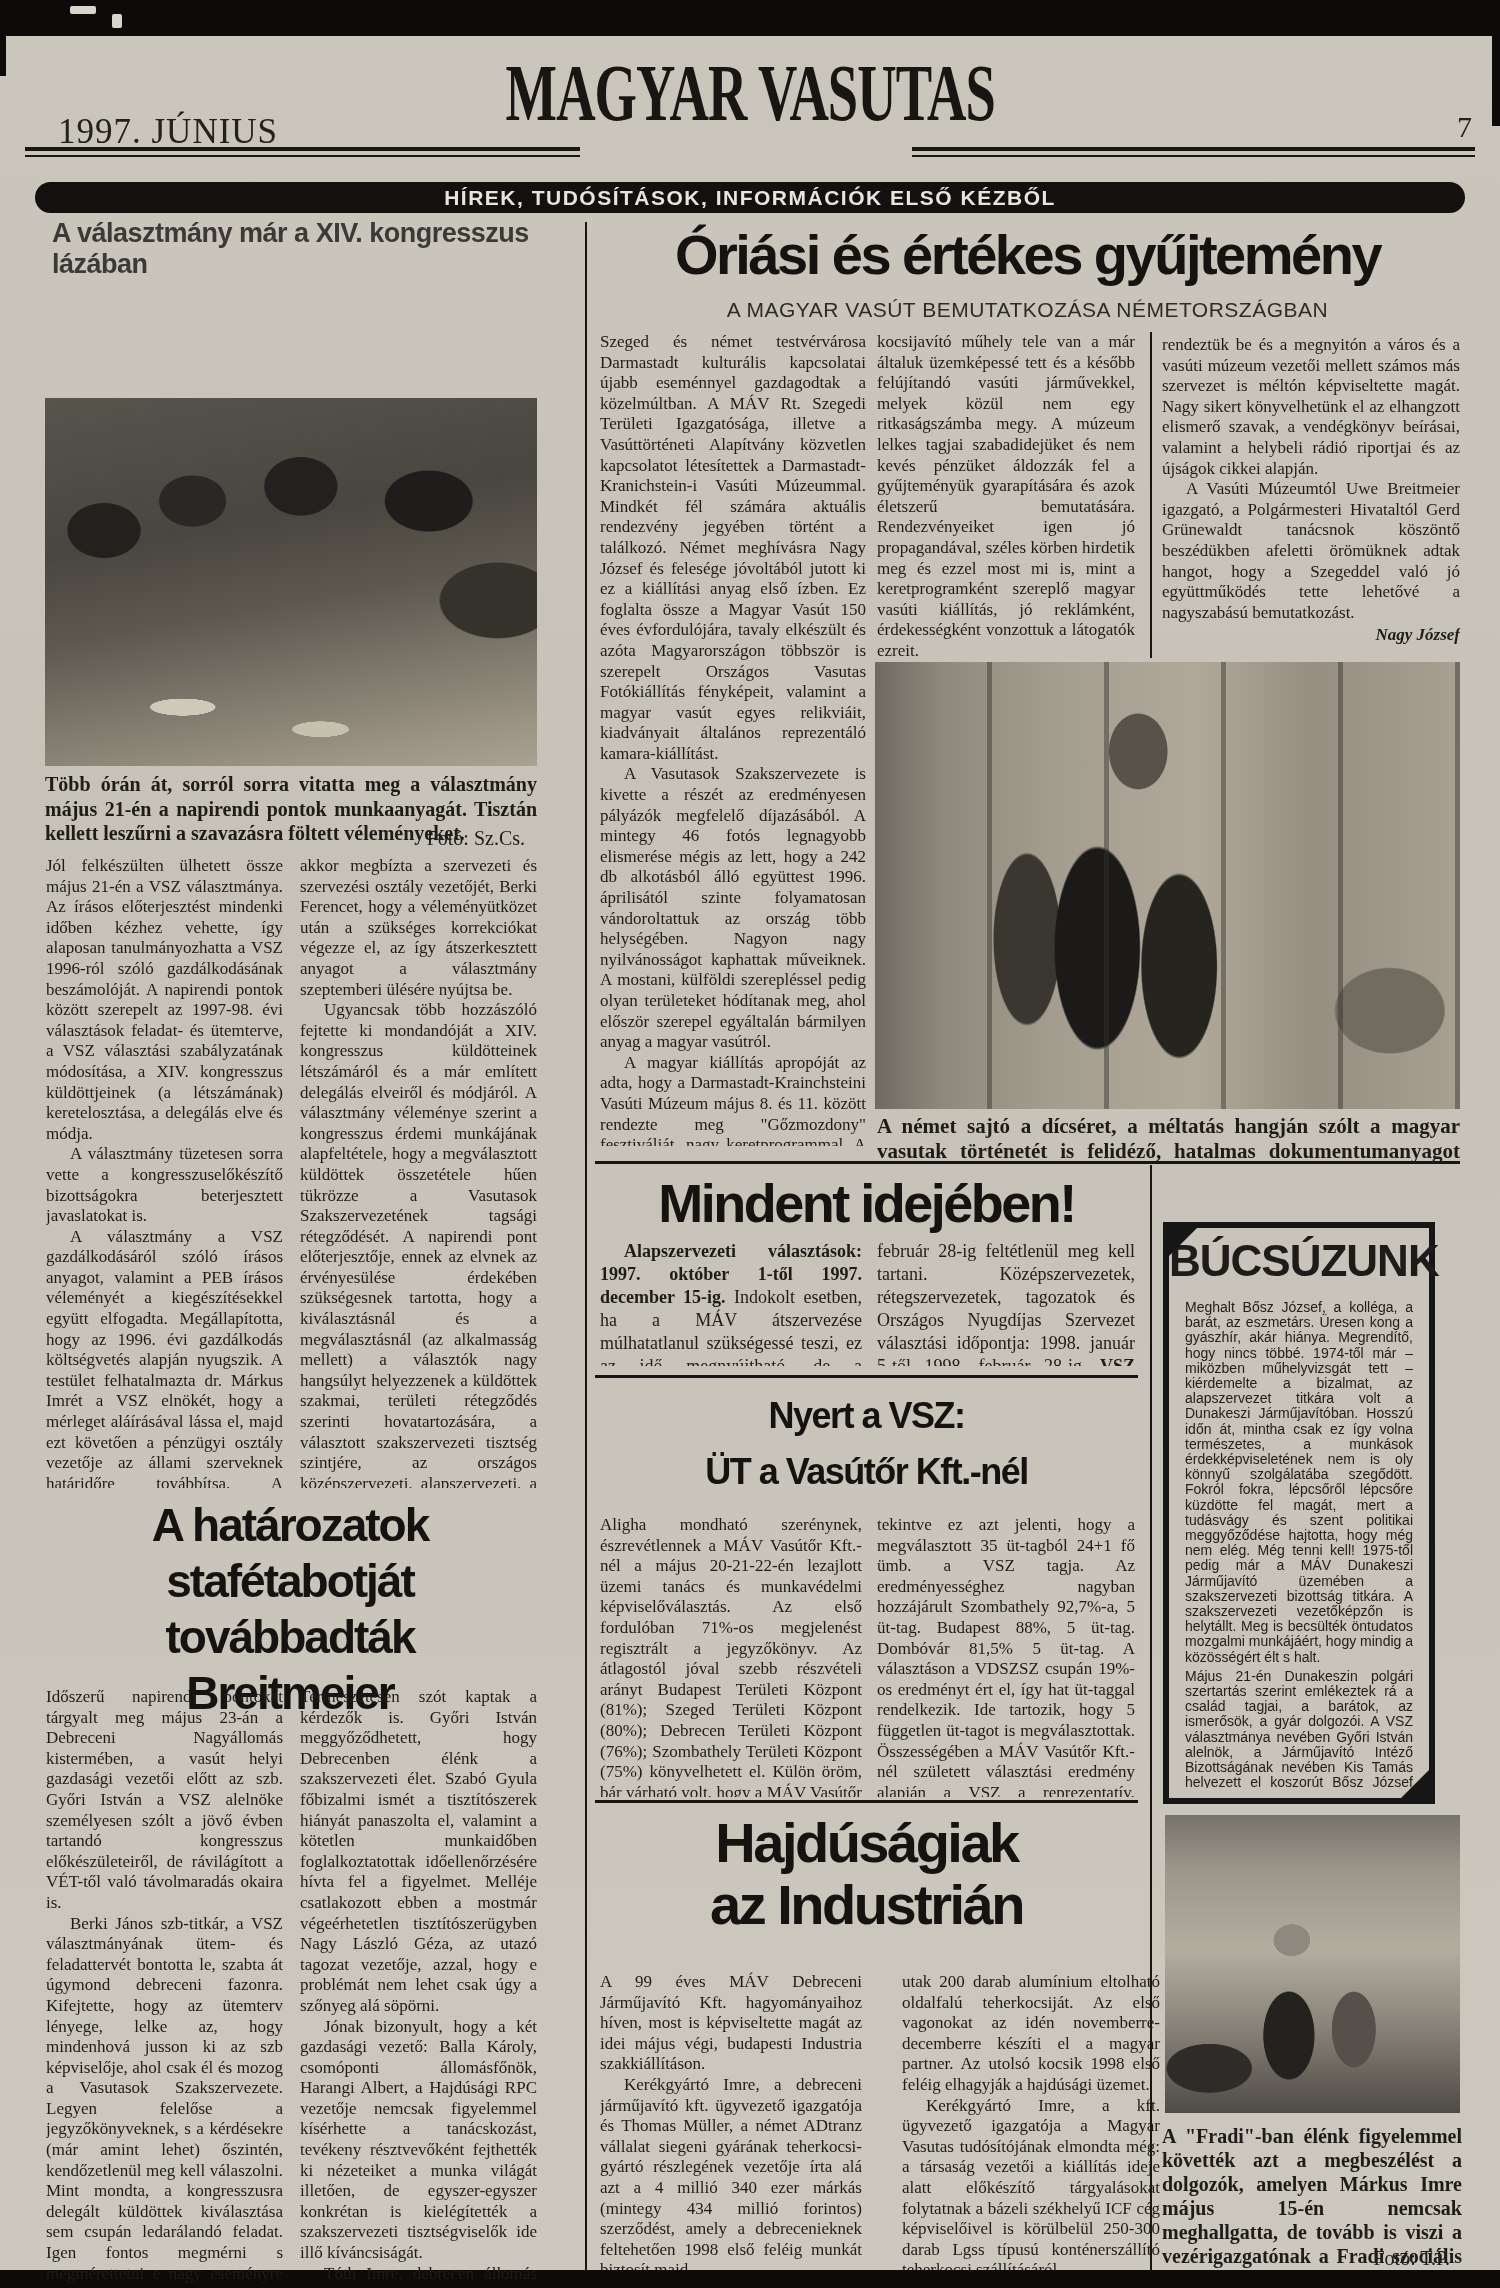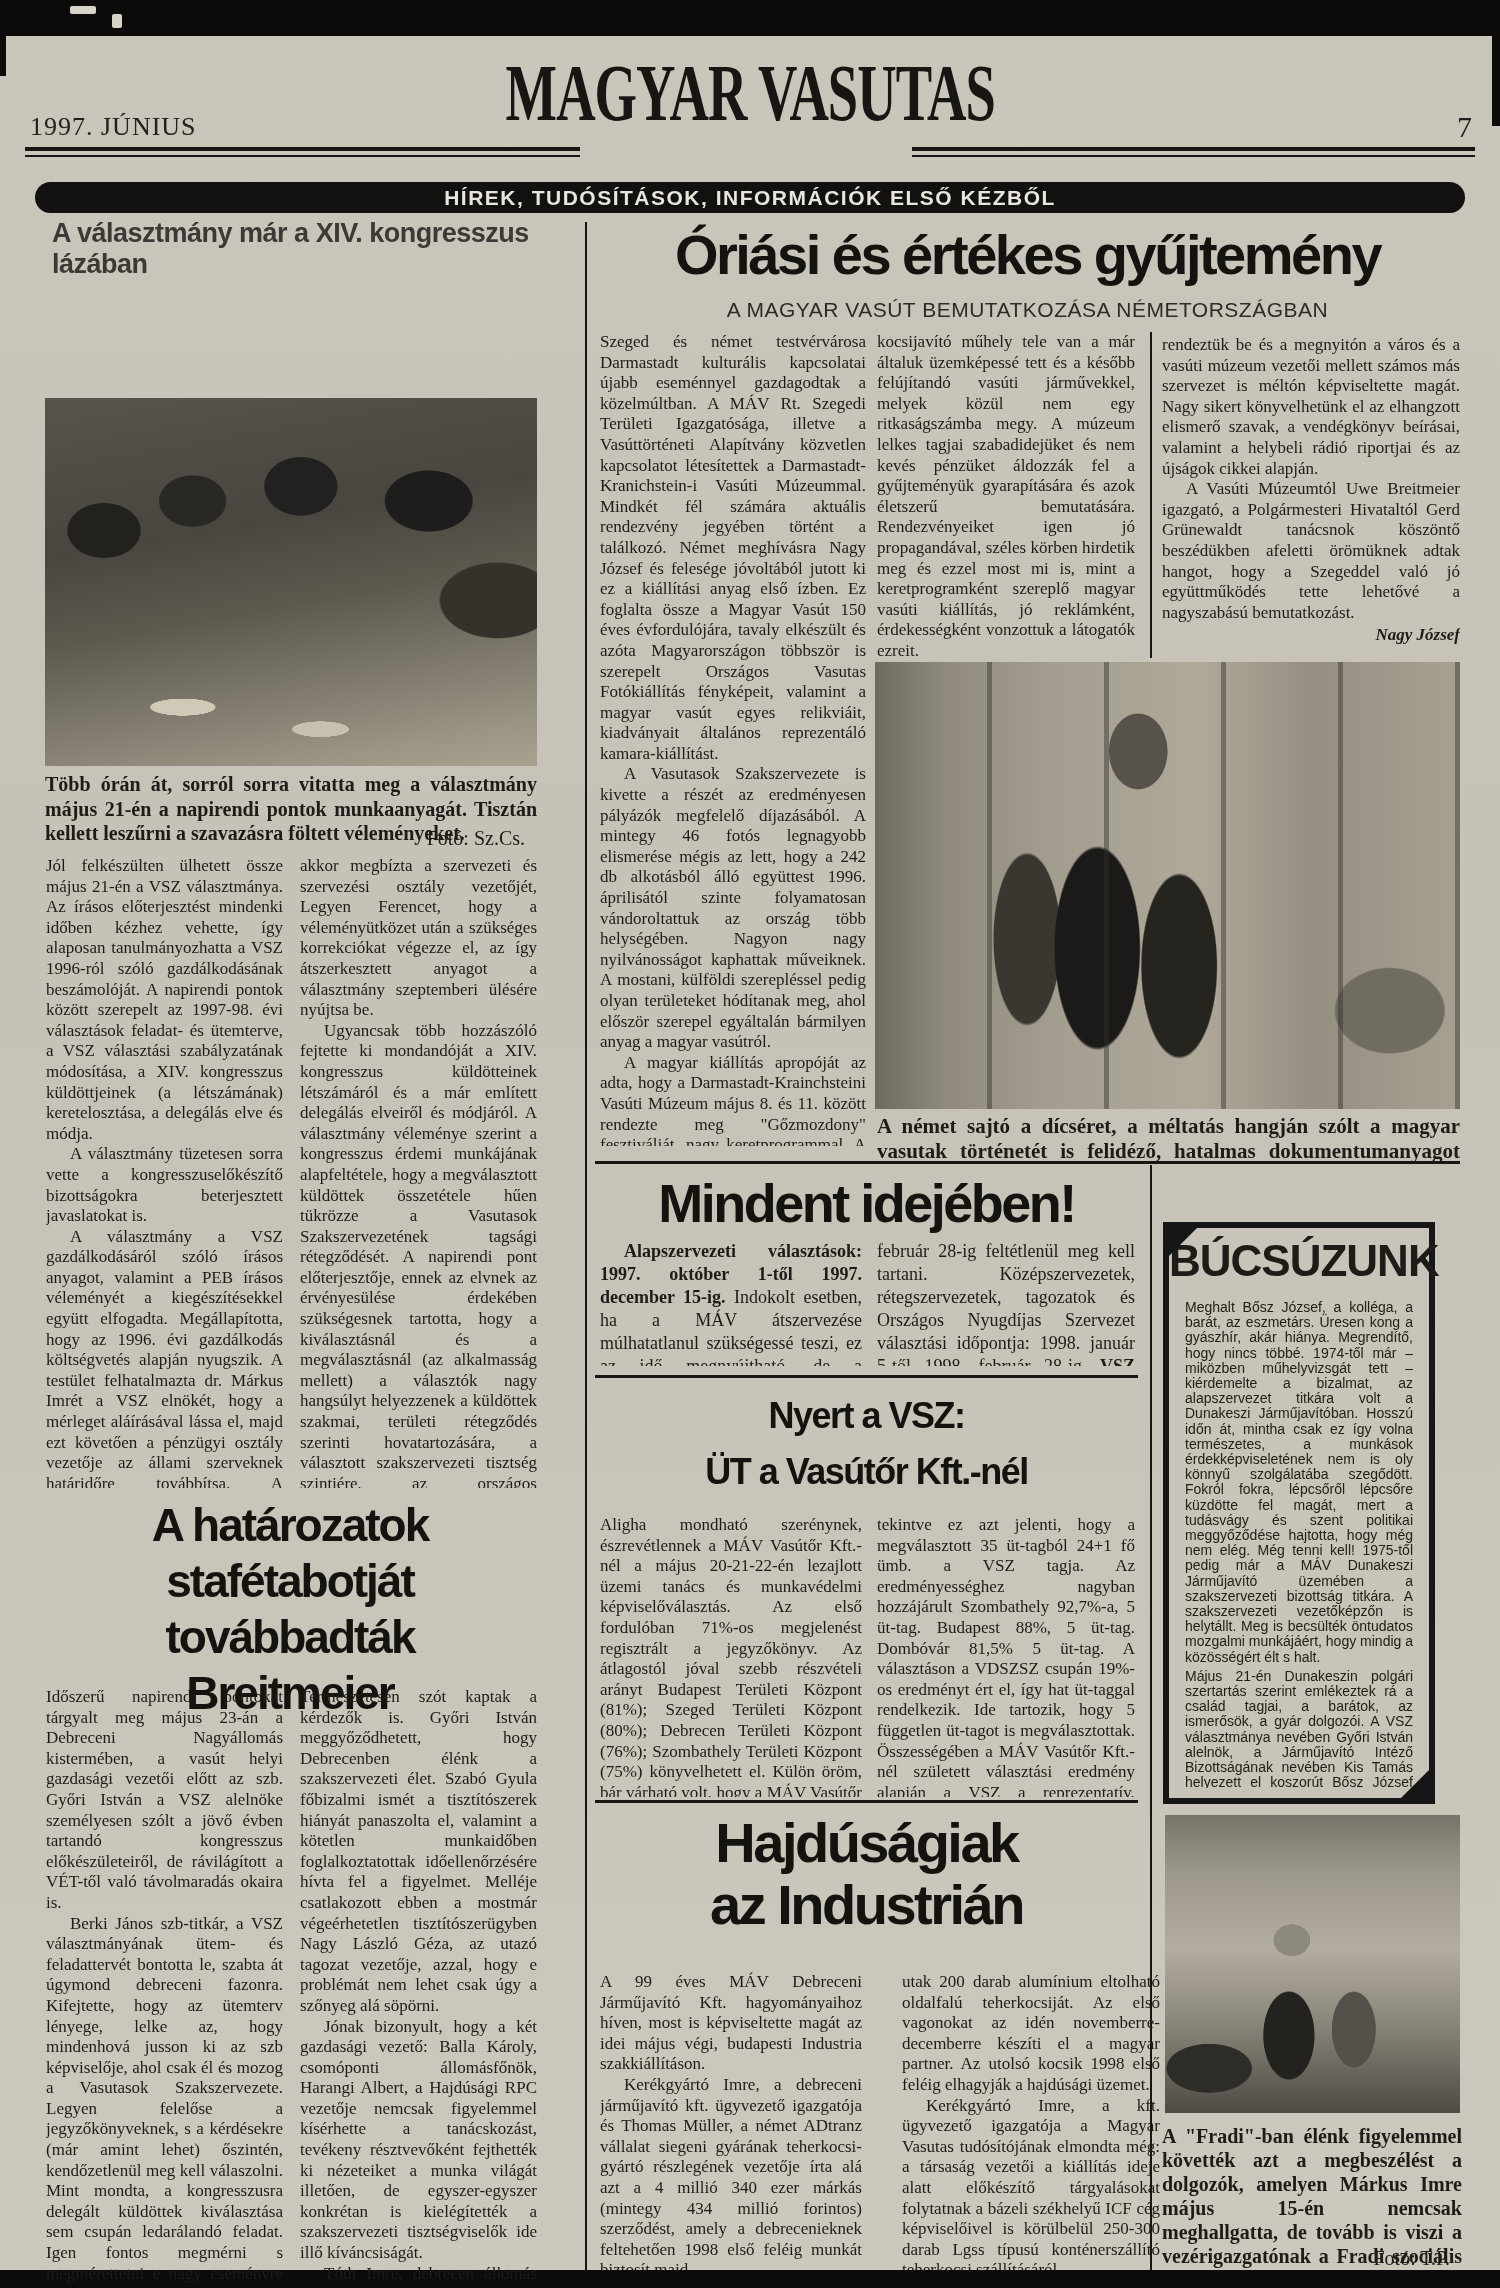--- a/index.html
+++ b/index.html
@@ -2,21 +2,21 @@
 <html><head>
 <meta charset="utf-8">
 <style>
   html,body{margin:0;padding:0;background:#c9c5ba;}
   .page{position:relative;width:1500px;height:2288px;background:linear-gradient(180deg,#cac6bb 0%,#c6c2b7 40%,#ccc8bd 100%);overflow:hidden;font-family:"Liberation Serif",serif;color:#1e1c18;}
   .abs{position:absolute;}
   .edge{background:#0c0b0a;}
   .speck{background:#d8d4c9;border-radius:2px;}
 
   
-  .date{font-size:26px;letter-spacing:1px;color:#23211d;}
+  .date{font-size:35px;letter-spacing:1px;color:#23211d;margin-left:28px;}
   .masthead{width:100%;text-align:center;font-weight:700;font-size:58px;letter-spacing:-1px;color:#181613;}
   .masthead span{display:inline-block;transform:scaleY(1.38) scaleX(.94);transform-origin:center bottom;background:transparent;padding:0 10px;}
   .pagenum{font-size:30px;font-weight:400;color:#23211d;}
   .rule{background:#181613;}
   .newsbar{background:#13110f;border-radius:16px;color:#e8e5dc;text-align:center;font-family:"Liberation Sans",sans-serif;font-weight:700;font-size:21px;letter-spacing:1.5px;line-height:31px;}
 
   
   .kicker{font-family:"Liberation Sans",sans-serif;font-weight:700;font-size:27px;letter-spacing:-.5px;color:#3c3a36;}
   .hl{font-family:"Liberation Sans",sans-serif;font-weight:700;color:#151310;text-align:center;letter-spacing:-2px;}
   .hl1{font-size:58px;line-height:66px;}
@@ -104,21 +104,21 @@
     <span>Több órán át, sorról sorra vitatta meg a választmány május 21-én a napirendi pontok munkaanyagát. Tisztán kellett leszűrni a szavazásra föltett véleményeket.</span>
     <span class="credit">Fotó: Sz.Cs.</span>
   </div>
   <div class="abs bodytext" style="left:46px;top:856px;width:237px;height:632px;">
     <p class="np">Jól felkészülten ülhetett össze május 21-én a VSZ választmánya. Az írásos előterjesztést mindenki időben kézhez vehette, így alaposan tanulmányozhatta a VSZ 1996-ról szóló gazdálkodásának beszámolóját. A napirendi pontok között szerepelt az 1997-98. évi választások feladat- és ütemterve, a VSZ választási szabályzatának módosítása, a XIV. kongresszus küldöttjeinek (a létszámának) keretelosztása, a delegálás elve és módja.</p>
     <p>A választmány tüzetesen sorra vette a kongresszuselőkészítő bizottságokra beterjesztett javaslatokat is.</p>
     <p>A választmány a VSZ gazdálkodásáról szóló írásos anyagot, valamint a PEB írásos véleményét a kiegészítésekkel együtt elfogadta. Megállapította, hogy az 1996. évi gazdálkodás költségvetés alapján nyugszik. A testület felhatalmazta dr. Márkus Imrét a VSZ elnökét, hogy a mérleget aláírásával lássa el, majd ezt követően a pénzügyi osztály vezetője az állami szerveknek határidőre továbbítsa. A választmány az alapszervezetek 1996. évi gazdálkodásáról a tájékoztatót tudomásul vette.</p>
 
   </div>
   <div class="abs bodytext" style="left:300px;top:856px;width:237px;height:632px;">
-    <p class="np">akkor megbízta a szervezeti és szervezési osztály vezetőjét, Legyen Ferencet, hogy a véleményütközet után a szükséges korrekciókat végezze el, az így átszerkesztett anyagot a választmány szeptemberi ülésére nyújtsa be.</p>
+    <p class="np">akkor megbízta a szervezeti és szervezési osztály vezetőjét, Berki Ferencet, hogy a véleményütközet után a szükséges korrekciókat végezze el, az így átszerkesztett anyagot a választmány szeptemberi ülésére nyújtsa be.</p>
     <p>Ugyancsak több hozzászóló fejtette ki mondandóját a XIV. kongresszus küldötteinek létszámáról és a már említett delegálás elveiről és módjáról. A választmány véleménye szerint a kongresszus érdemi munkájának alapfeltétele, hogy a megválasztott küldöttek összetétele hűen tükrözze a Vasutasok Szakszervezetének tagsági rétegződését. A napirendi pont előterjesztője, ennek az elvnek az érvényesülése érdekében szükségesnek tartotta, hogy a kiválasztásnál és a megválasztásnál (az alkalmasság mellett) a választók nagy hangsúlyt helyezzenek a küldöttek szakmai, területi rétegződés szerinti hovatartozására, a választott szakszervezeti tisztség szintjére, az országos középszervezeti, alapszervezeti, a függetlenített és társadalmi tisztségviselők arányára, az életkora, és a férfi és nő százalékos megoszlásra. Éppen azért, hogy az egyszerű szakszervezeti tagok is részt vehessenek azon a legmagasabb fórumon, ahol végül is a sorsukról döntenek.</p>
 
   </div>
 
   <div class="abs hl hl2" style="left:40px;top:1497px;width:500px;">
     <div>A határozatok</div>
     <div>stafétabotját továbbadták</div>
     <div>Breitmeier</div>
   </div>
   <div class="abs bodytext" style="left:46px;top:1687px;width:237px;height:600px;">

